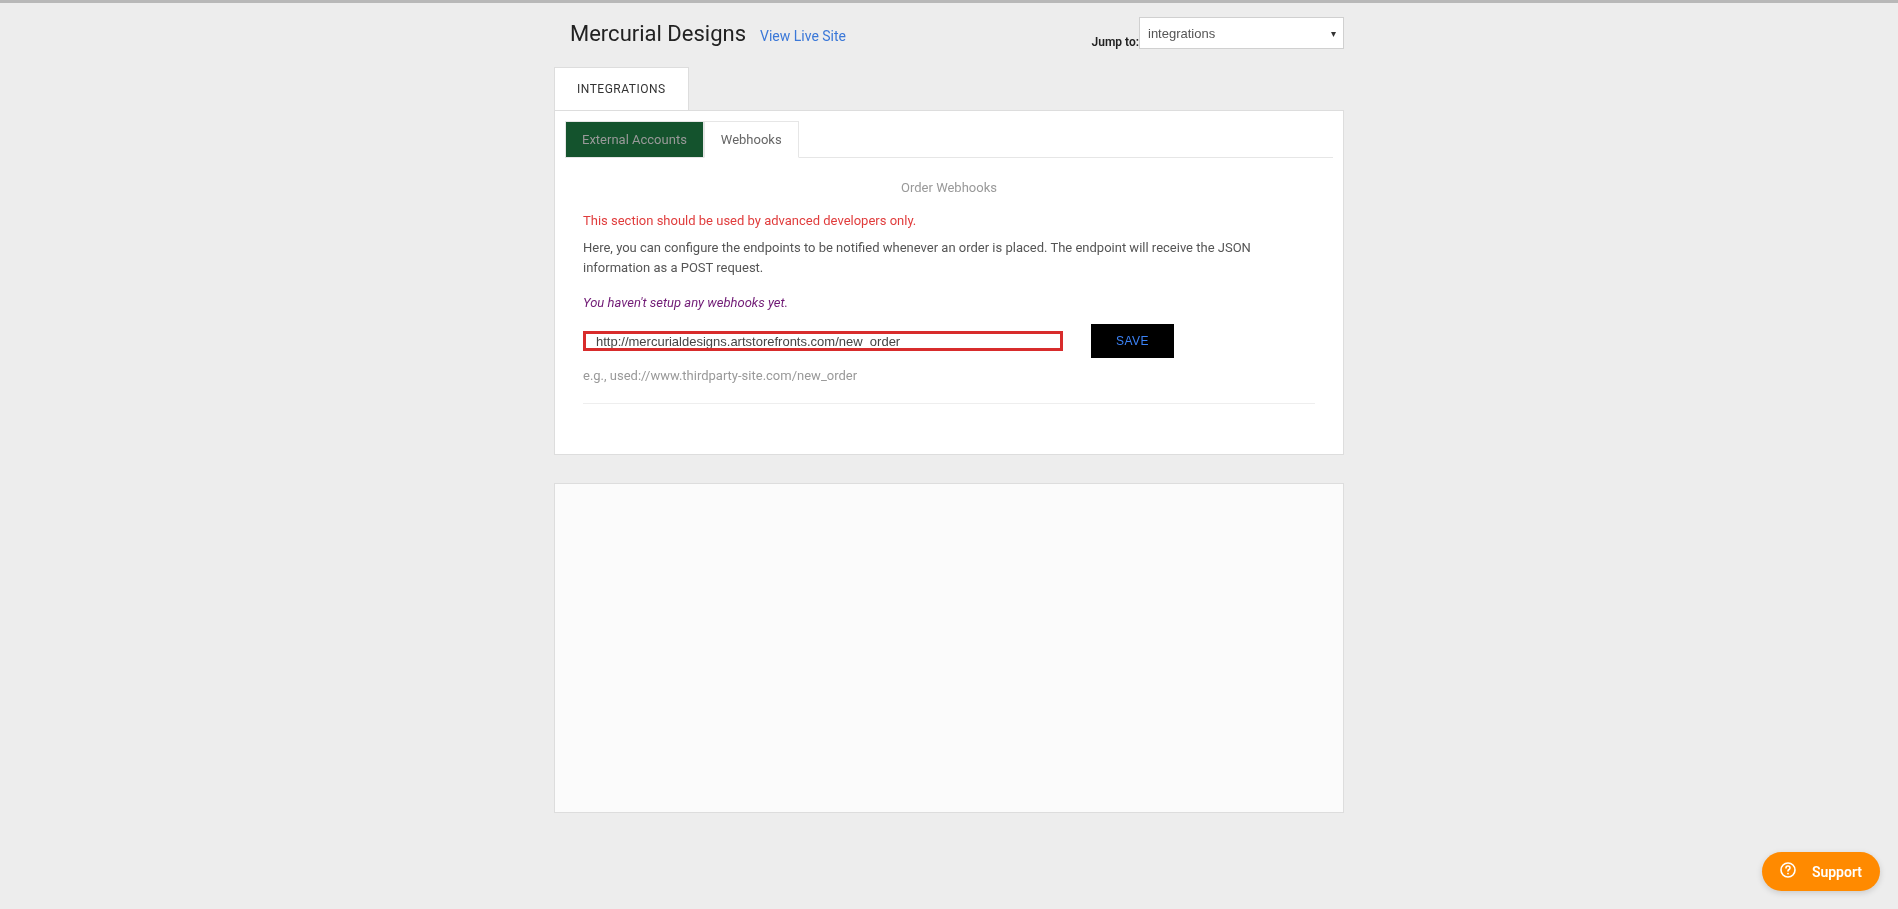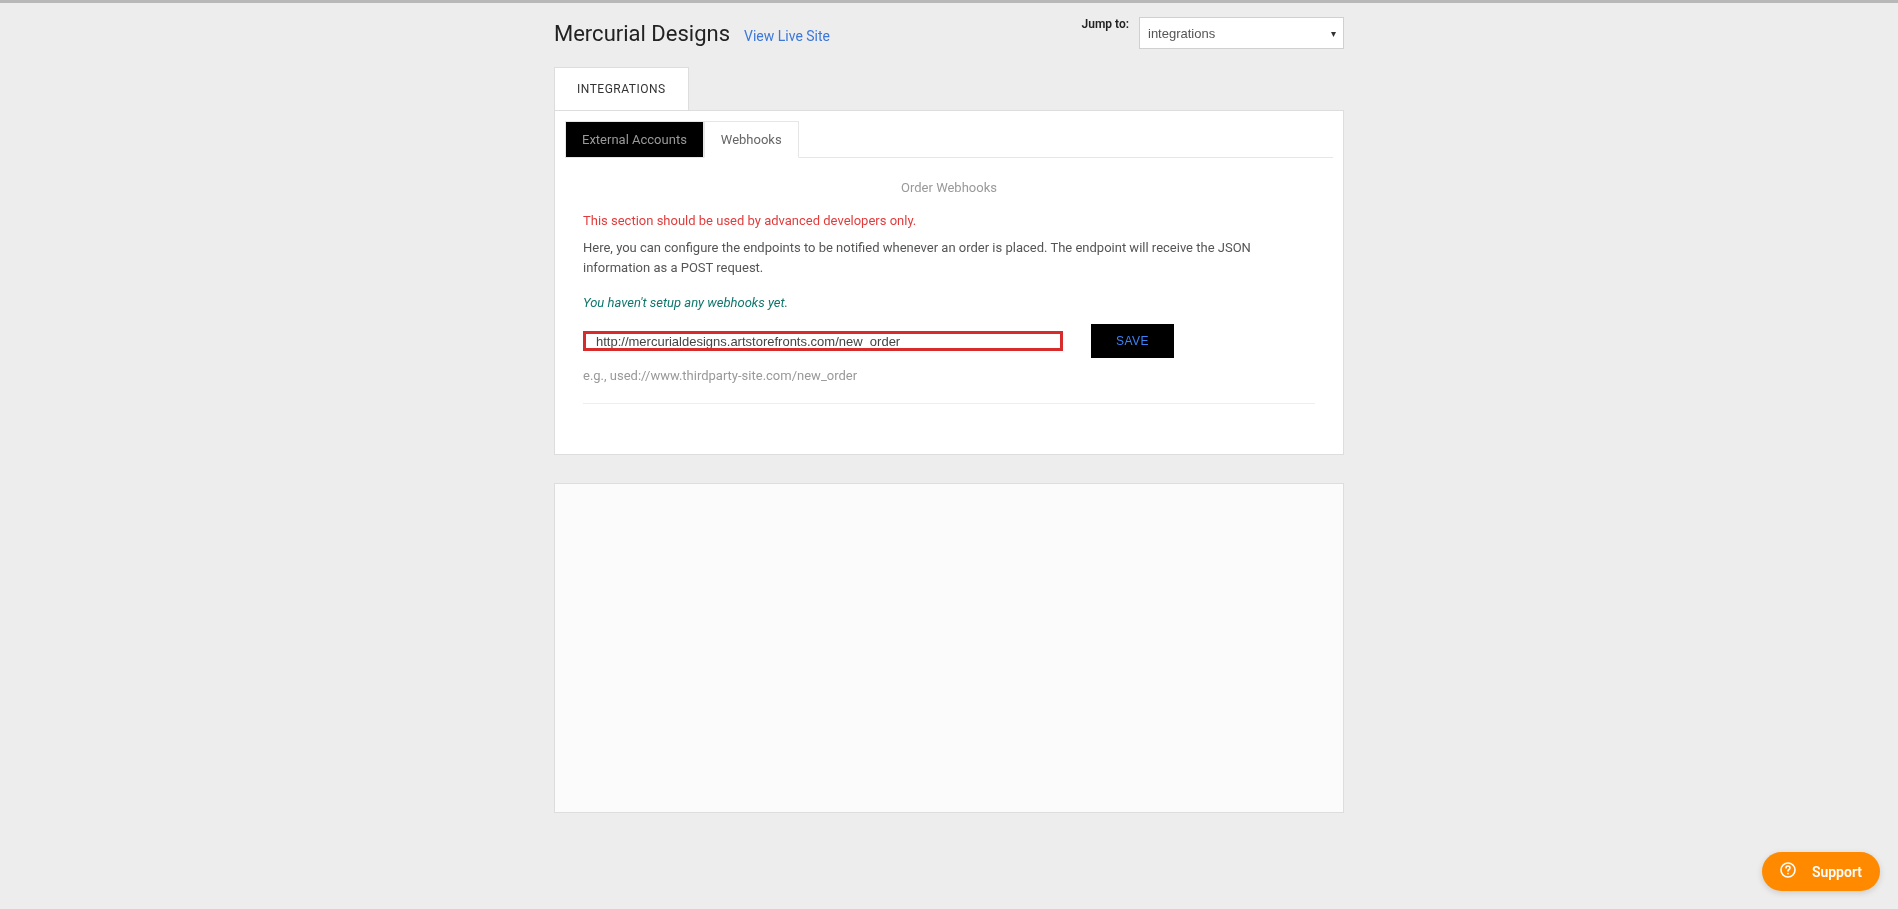--- a/index.html
+++ b/index.html
@@ -14,32 +14,32 @@
       max-width: 790px;
       margin: 0 auto;
       padding-top: 14px;
     }
     .header-row {
       display: flex;
       align-items: center;
       justify-content: space-between;
       margin-bottom: 18px;
     }
-    .header-left { display: flex; align-items: baseline; gap: 14px; }
+    .header-left { display: flex; align-items: baseline; gap: 14px; margin-left: 16px; }
     .site-title {
       font-size: 22px;
       font-weight: 400;
       color: #222;
     }
     .view-live-link {
       font-size: 14px;
       color: #3b78d8;
       text-decoration: none;
     }
-    .header-right { display: flex; align-items: flex-start; gap: 10px; }
+    .header-right { display: flex; align-items: flex-end; }
     .jumpto-label { font-size: 12px; font-weight: 600; color: #222; }
     .jumpto-select {
       width: 205px;
       height: 32px;
       padding: 4px 8px;
       border: 1px solid #d0d0d0;
       background: #fff;
       font-size: 13px;
       color: #555;
       appearance: none;
@@ -74,21 +74,21 @@
       padding: 10px 10px 40px 10px;
     }
     .subtabs { display: flex; }
     .subtab {
       padding: 10px 16px;
       font-size: 13px;
       border: 1px solid transparent;
       cursor: pointer;
     }
     .subtab.inactive {
-      background: #000000;
+      background: #14532d;
       border: 1px solid #e6e6e6;
       color: #999;
     }
     .subtab.active {
       background: #fff;
       border: 1px solid #e6e6e6;
       border-bottom: 1px solid #fff;
       color: #666;
     }
     .inner-content {
@@ -97,21 +97,21 @@
       padding: 22px 18px 10px 18px;
     }
     .section-label {
       font-size: 13px;
       color: #999;
       margin-bottom: 18px;
       text-align: center;
     }
     .warning { font-size: 13px; color: #e03c3c; margin-bottom: 10px; }
     .description { font-size: 13px; color: #555; margin-bottom: 18px; line-height: 1.5; }
-    .empty-msg { font-size: 13px; color: #0f766e; font-style: italic; margin-bottom: 14px; }
+    .empty-msg { font-size: 13px; color: #701a75; font-style: italic; margin-bottom: 14px; }
     .input-row { display: flex; align-items: center; gap: 28px; margin-bottom: 10px; }
     .webhook-input {
       flex: 0 0 480px;
       height: 20px;
       padding: 6px 10px;
       border: 3px solid #d82c2c;
       font-size: 13px;
       color: #444;
       outline: none;
     }

